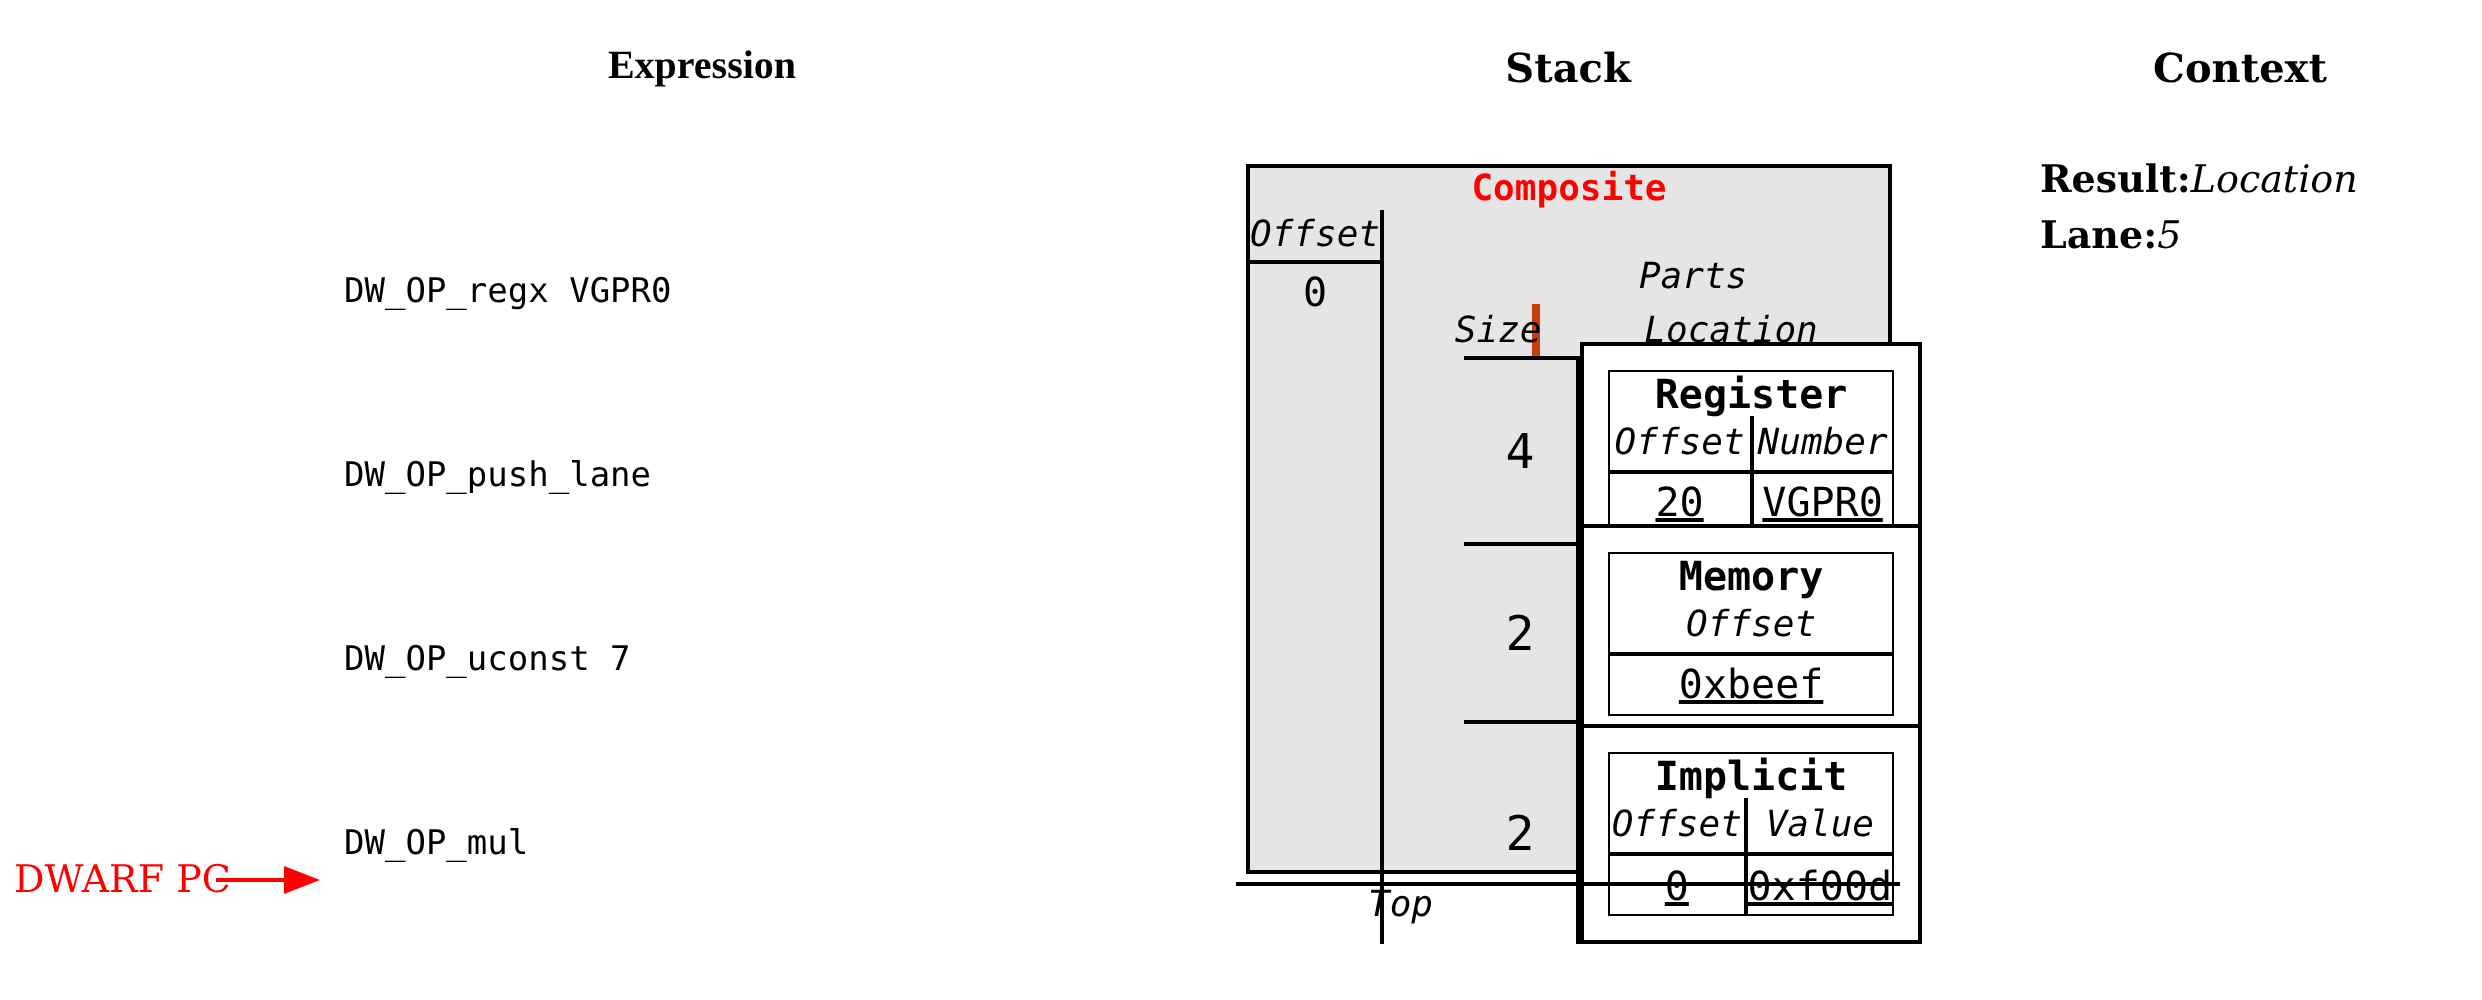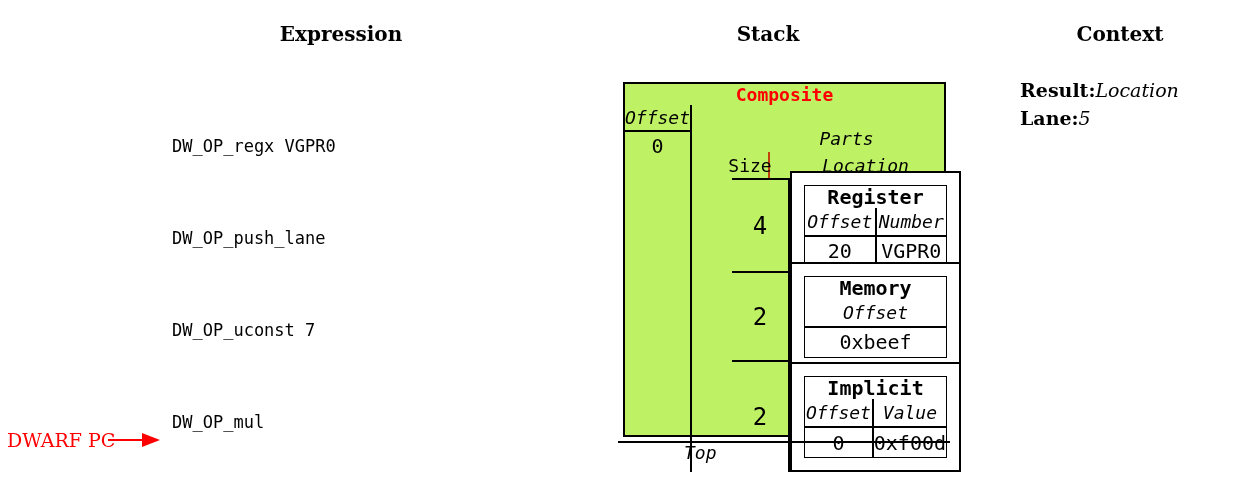--- a/index.html
+++ b/index.html
@@ -15,22 +15,22 @@
   .col-title {
     position: absolute;
     top: 22px;
     width: 300px;
     text-align: center;
     font-family: "DejaVu Serif", serif;
     font-weight: bold;
     font-size: 20px;
     color: #000;
   }
-  #title-expression { left: 191px; }
-  #title-stack      { left: 618px; }
+  #title-expression { left: 201px; font-family: Liberation Serif, serif; }
+  #title-stack      { left: 634px; }
   #title-context    { left: 970px; }
 
   
   .expr-list {
     position: absolute;
     left: 172px; top: 70px;
     font-family: "DejaVu Sans Mono", monospace;
     font-size: 17px;
     line-height: 30.66px;
     color: #000;
@@ -60,40 +60,40 @@
     border-bottom: 7px solid transparent;
     border-left: 18px solid #ff0000;
   }
 
   
   .stack-table {
     position: absolute;
     left: 623px; top: 82px;
     width: 323px; height: 355px;
     border: 2px solid #000;
-    background: #bef264;
+    background: #e5e5e5;
     font-family: "DejaVu Sans Mono", monospace;
     color: #000;
     display: flex; flex-direction: column;
   }
   .cellc { display: flex; align-items: center; justify-content: center; }
   .composite-row {
     height: 24px;
     font-weight: bold;
     font-size: 18px;
     color: #ff0000;
   }
   .table-body { flex: 1; display: flex; gap: 40px; }
   .left-col { width: 87px; border-right: 2px solid #000; display: flex; flex-direction: column; }
   .offset-hdr { height: 27px; border-bottom: 2px solid #000; font-style: italic; font-size: 18px; }
   .zero-cell { height: 28px; font-size: 20px; }
   .right-col { flex: 1; display: flex; flex-direction: column; margin-top: 20px; }
   .parts-hdr { height: 27px; font-style: italic; font-size: 18px; }
   .grid-hdr-row { height: 28px; display: flex; border-bottom: 2px solid #000; }
-  .size-hdr { width: 38px; border-right: 2px solid #c2410c; font-size: 18px; }
+  .size-hdr { width: 38px; border-right: 4px solid #c2410c; font-style: italic; font-size: 18px; }
   .loc-hdr { flex: 1; font-style: italic; font-size: 18px; }
   .part-row { display: flex; }
   .part-row.bb { border-bottom: 2px solid #000; }
   .part-row-1 { height: 93px; }
   .part-row-2 { height: 89px; }
   .part-row-3 { flex: 1; }
   .size-cell { width: 58px; border-right: 2px solid #000; font-size: 24px; }
   .loc-cell { flex: 1; display: flex; align-items: center; justify-content: center; }
 
   
@@ -102,21 +102,21 @@
     border: 2px solid #000;
     padding: 12px;
     background: #fff;
   }
   .subtable-inner { border: 1px solid #000; display: flex; flex-direction: column; }
   .sub-title { height: 22px; font-weight: bold; font-size: 20px; }
   .sub-cols { display: flex; }
   .sub-col { flex: 1; display: flex; flex-direction: column; }
   .sub-col.sep { border-right: 2px solid #000; }
   .sub-hdr { height: 29px; border-bottom: 2px solid #000; font-style: italic; font-size: 18px; }
-  .sub-val { height: 29px; font-size: 20px; }
+  .sub-val { height: 29px; font-size: 20px; text-decoration: underline; }
 
   
   .stack-top-line {
     position: absolute;
     left: 618px; top: 441px;
     width: 332px; height: 2px;
     background: #000;
   }
   .stack-top-label {
     position: absolute;

